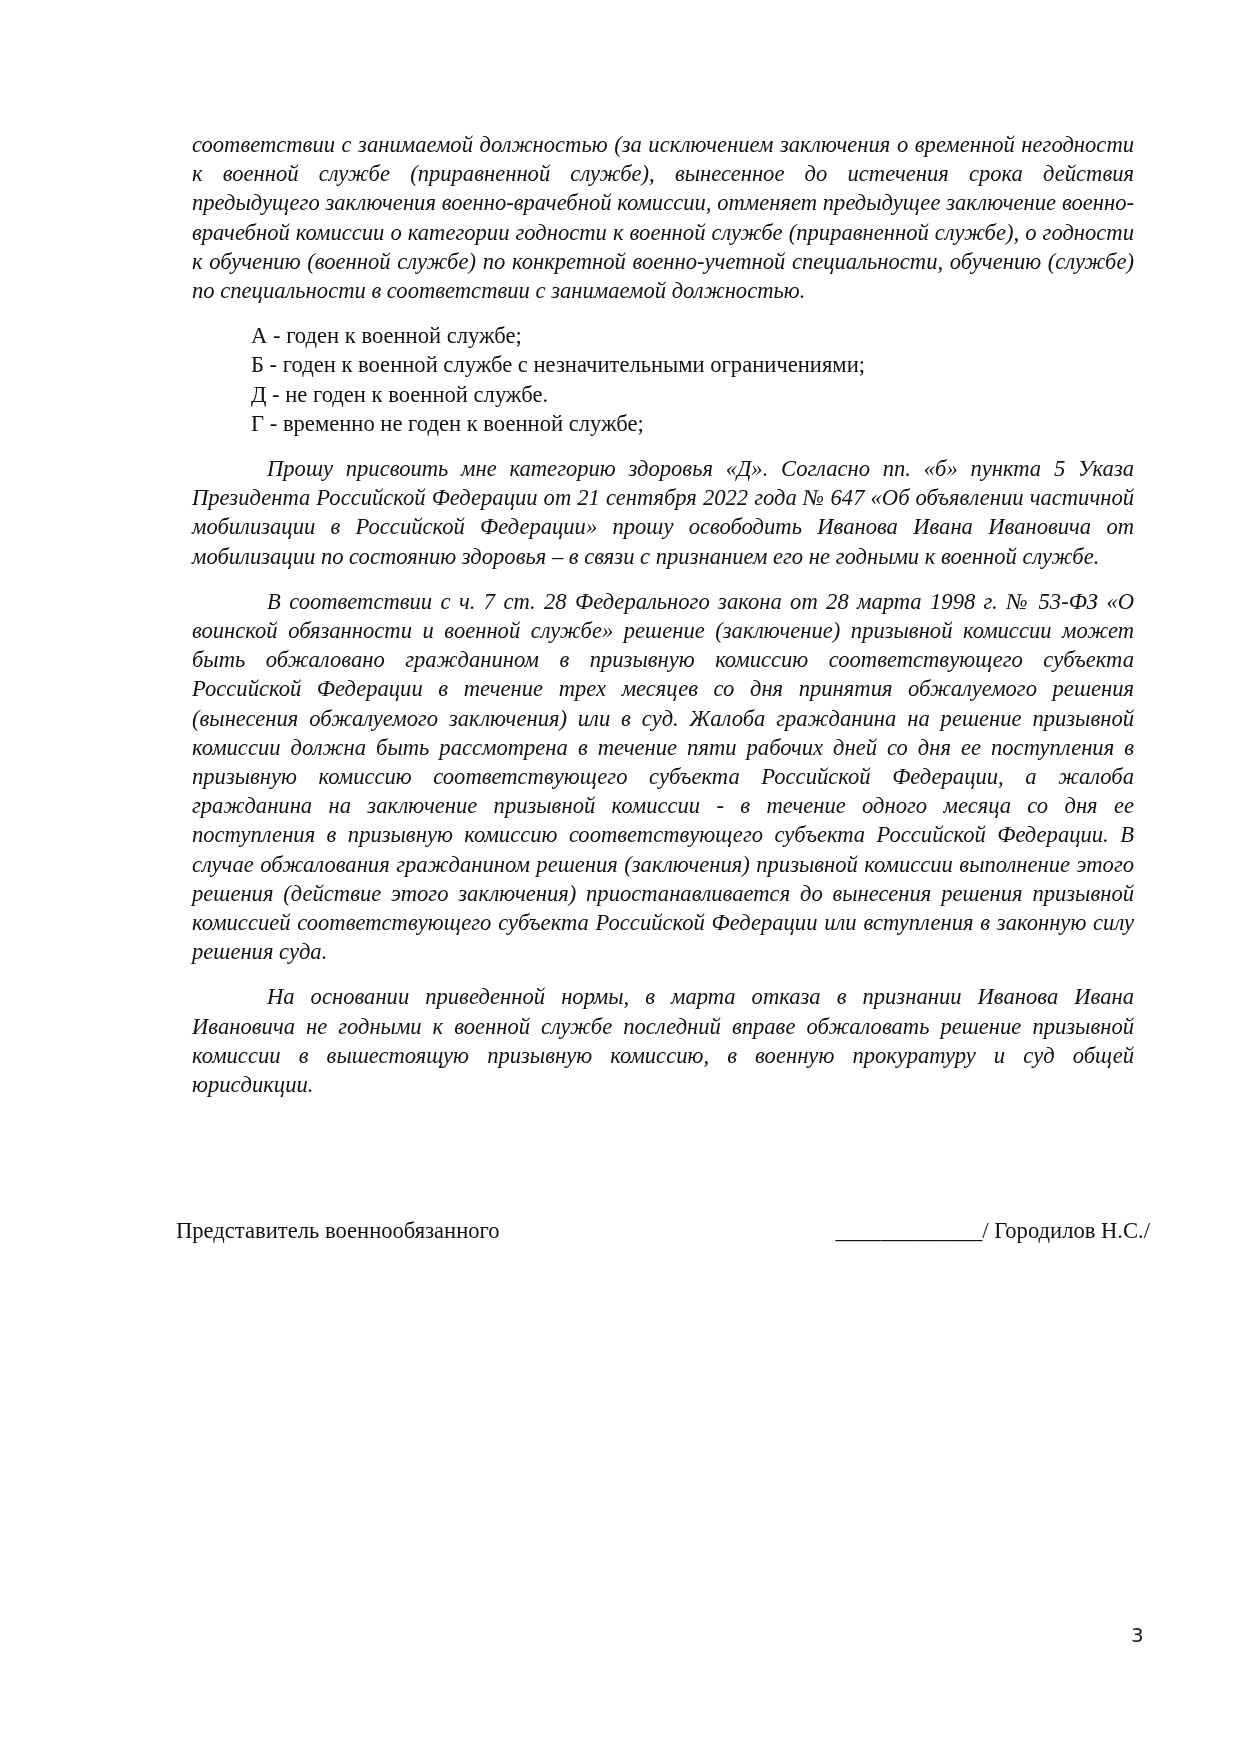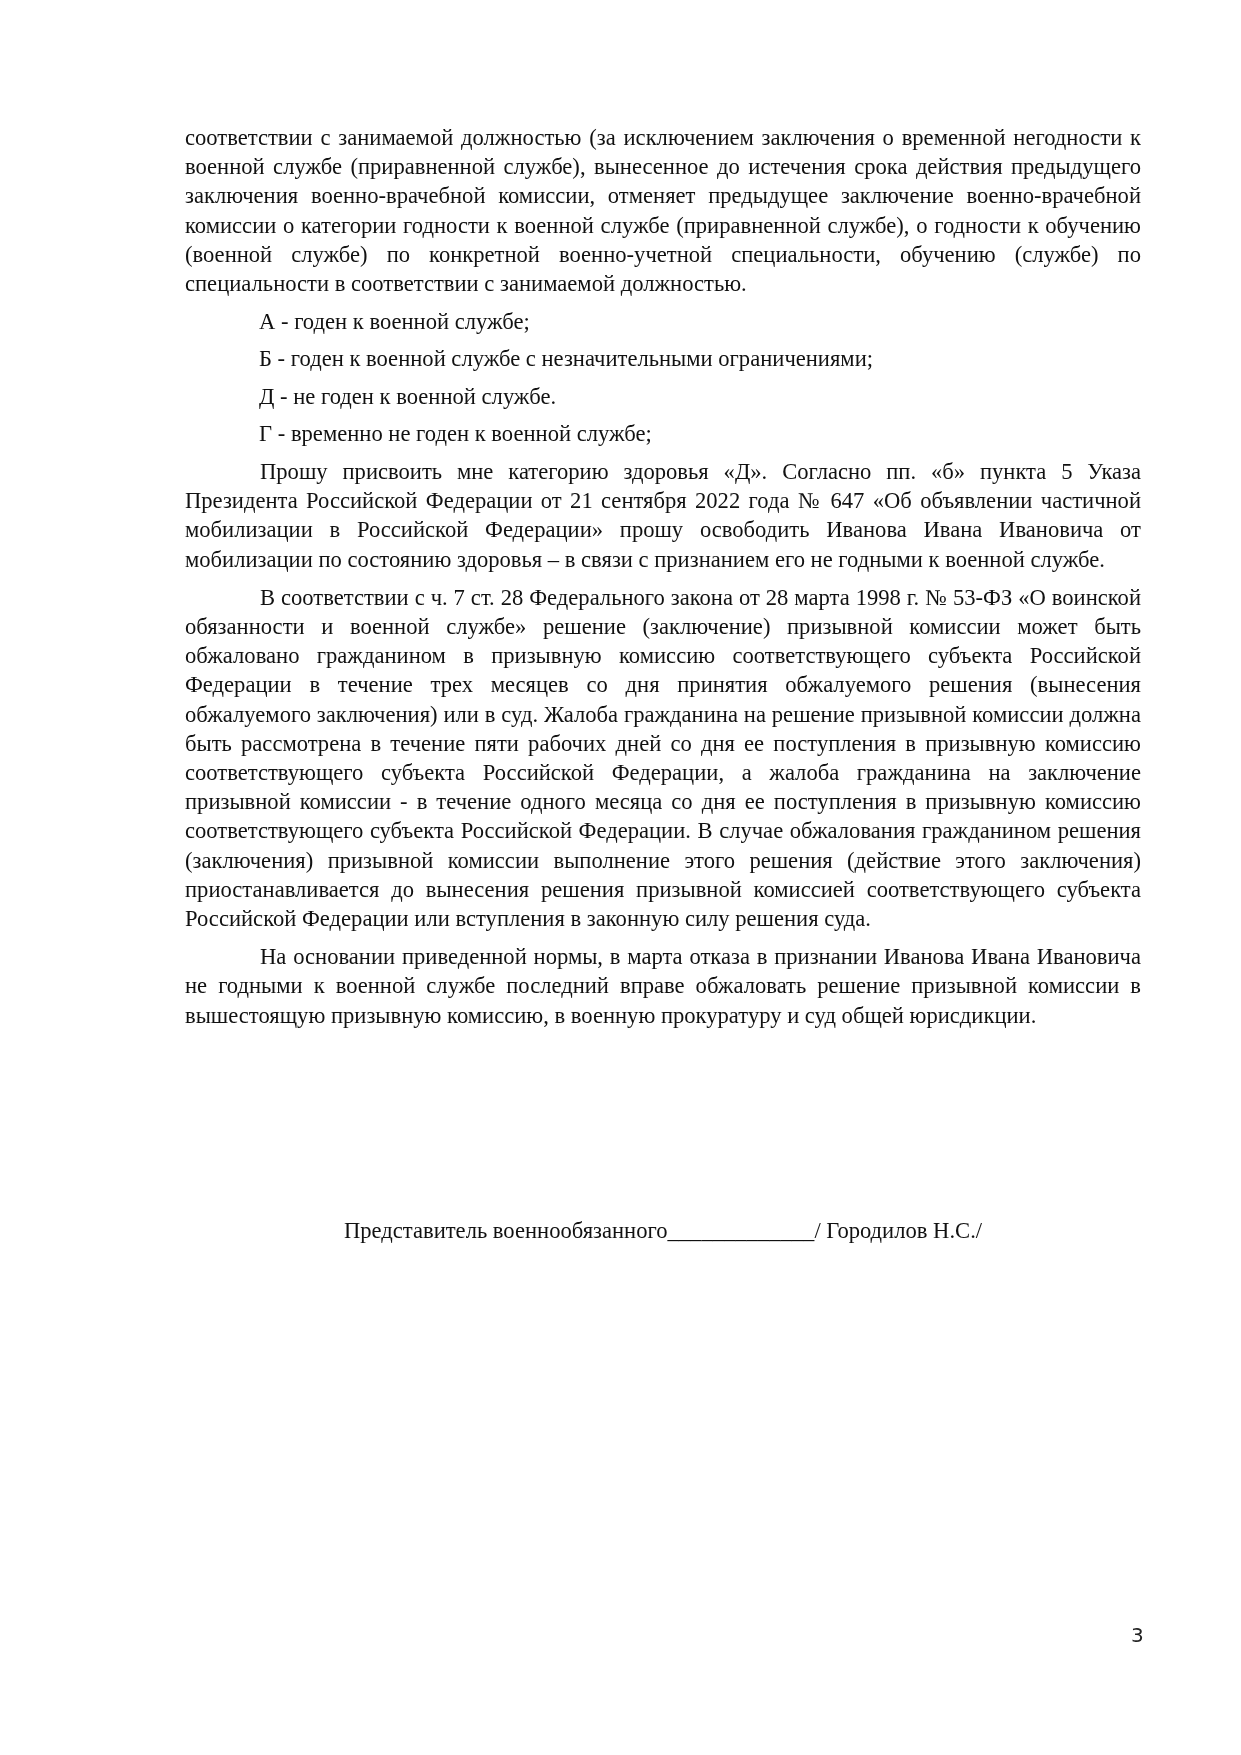--- a/index.html
+++ b/index.html
@@ -17,46 +17,47 @@
       position: absolute;
       left: 176px;
       top: 114px;
       width: 974px;
       font-family: "Liberation Serif", "DejaVu Serif", serif;
       font-size: 22.6px;
       line-height: 29.2px;
       color: #111111;
     }
     .para {
-      margin: 9px;
+      margin: 16px;
       text-align: justify;
       text-indent: 75px;
       hyphens: none;
+      font-style: italic;
     }
     .para.noindent {
       text-indent: 0;
     }
     .list-item {
-      margin: 8px;
+      margin: 0;
       padding-left: 75px;
       text-align: left;
     }
     .signature {
       position: absolute;
       left: 176px;
       top: 1216px;
       width: 974px;
       font-family: "Liberation Serif", "DejaVu Serif", serif;
       font-size: 22.6px;
       line-height: 29.2px;
       color: #111111;
     }
     .sig-row {
       display: flex;
-      justify-content: center;
+      justify-content: space-between;
     }
     .page-number {
       position: absolute;
       left: 1131px;
       top: 1623px;
       font-family: "DejaVu Sans", "Liberation Sans", sans-serif;
       font-size: 20px;
       color: #222222;
     }
   </style>

